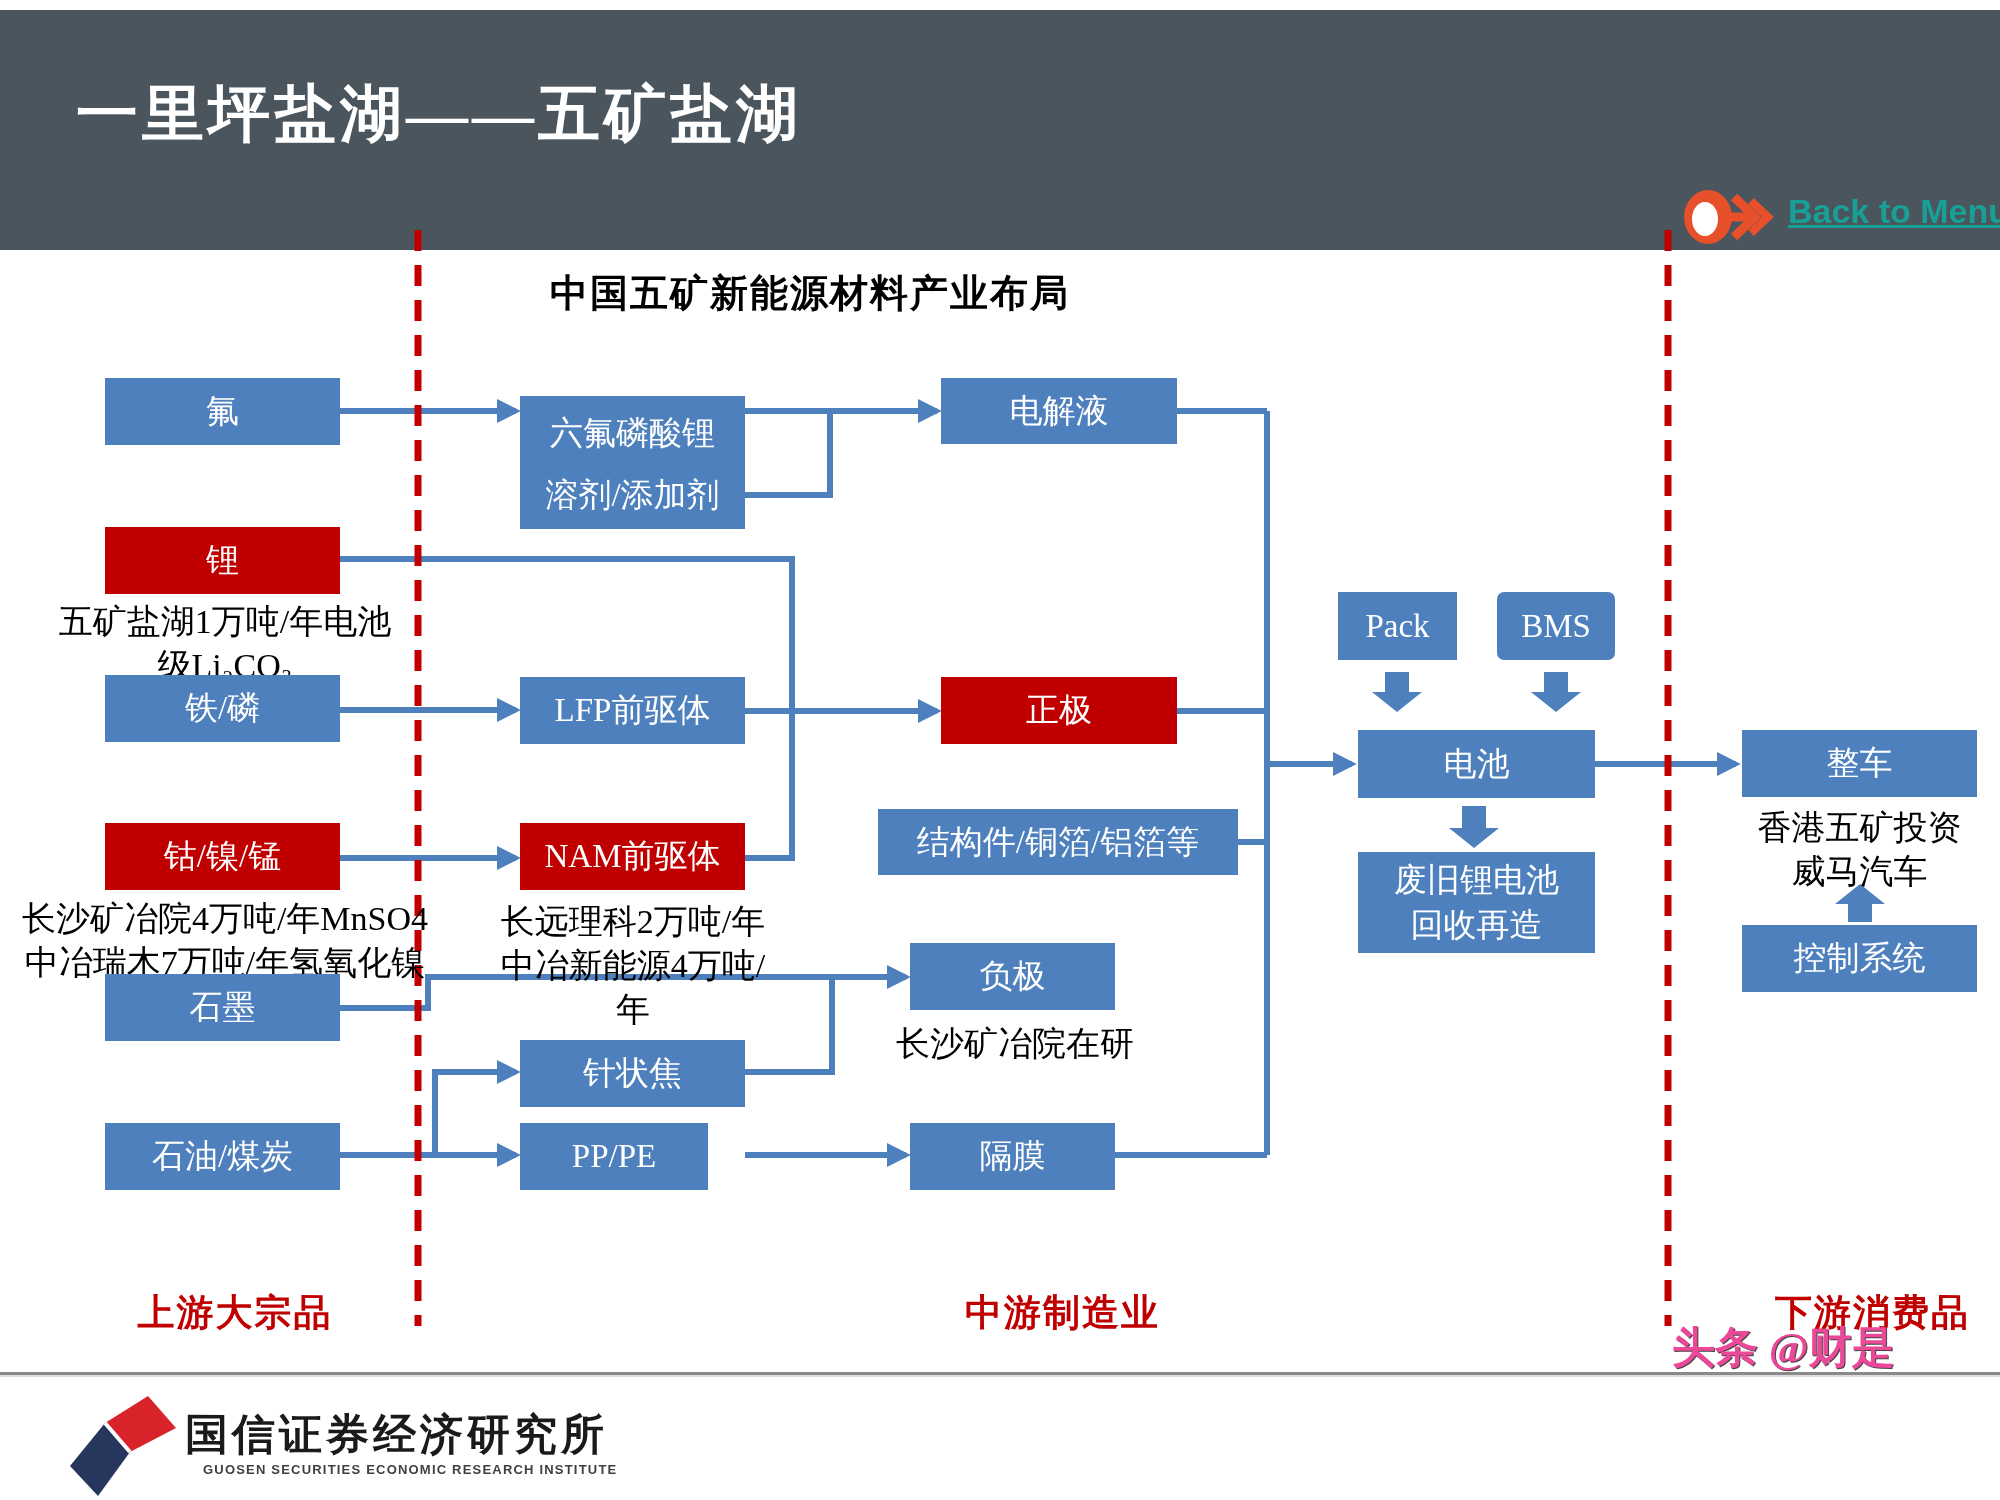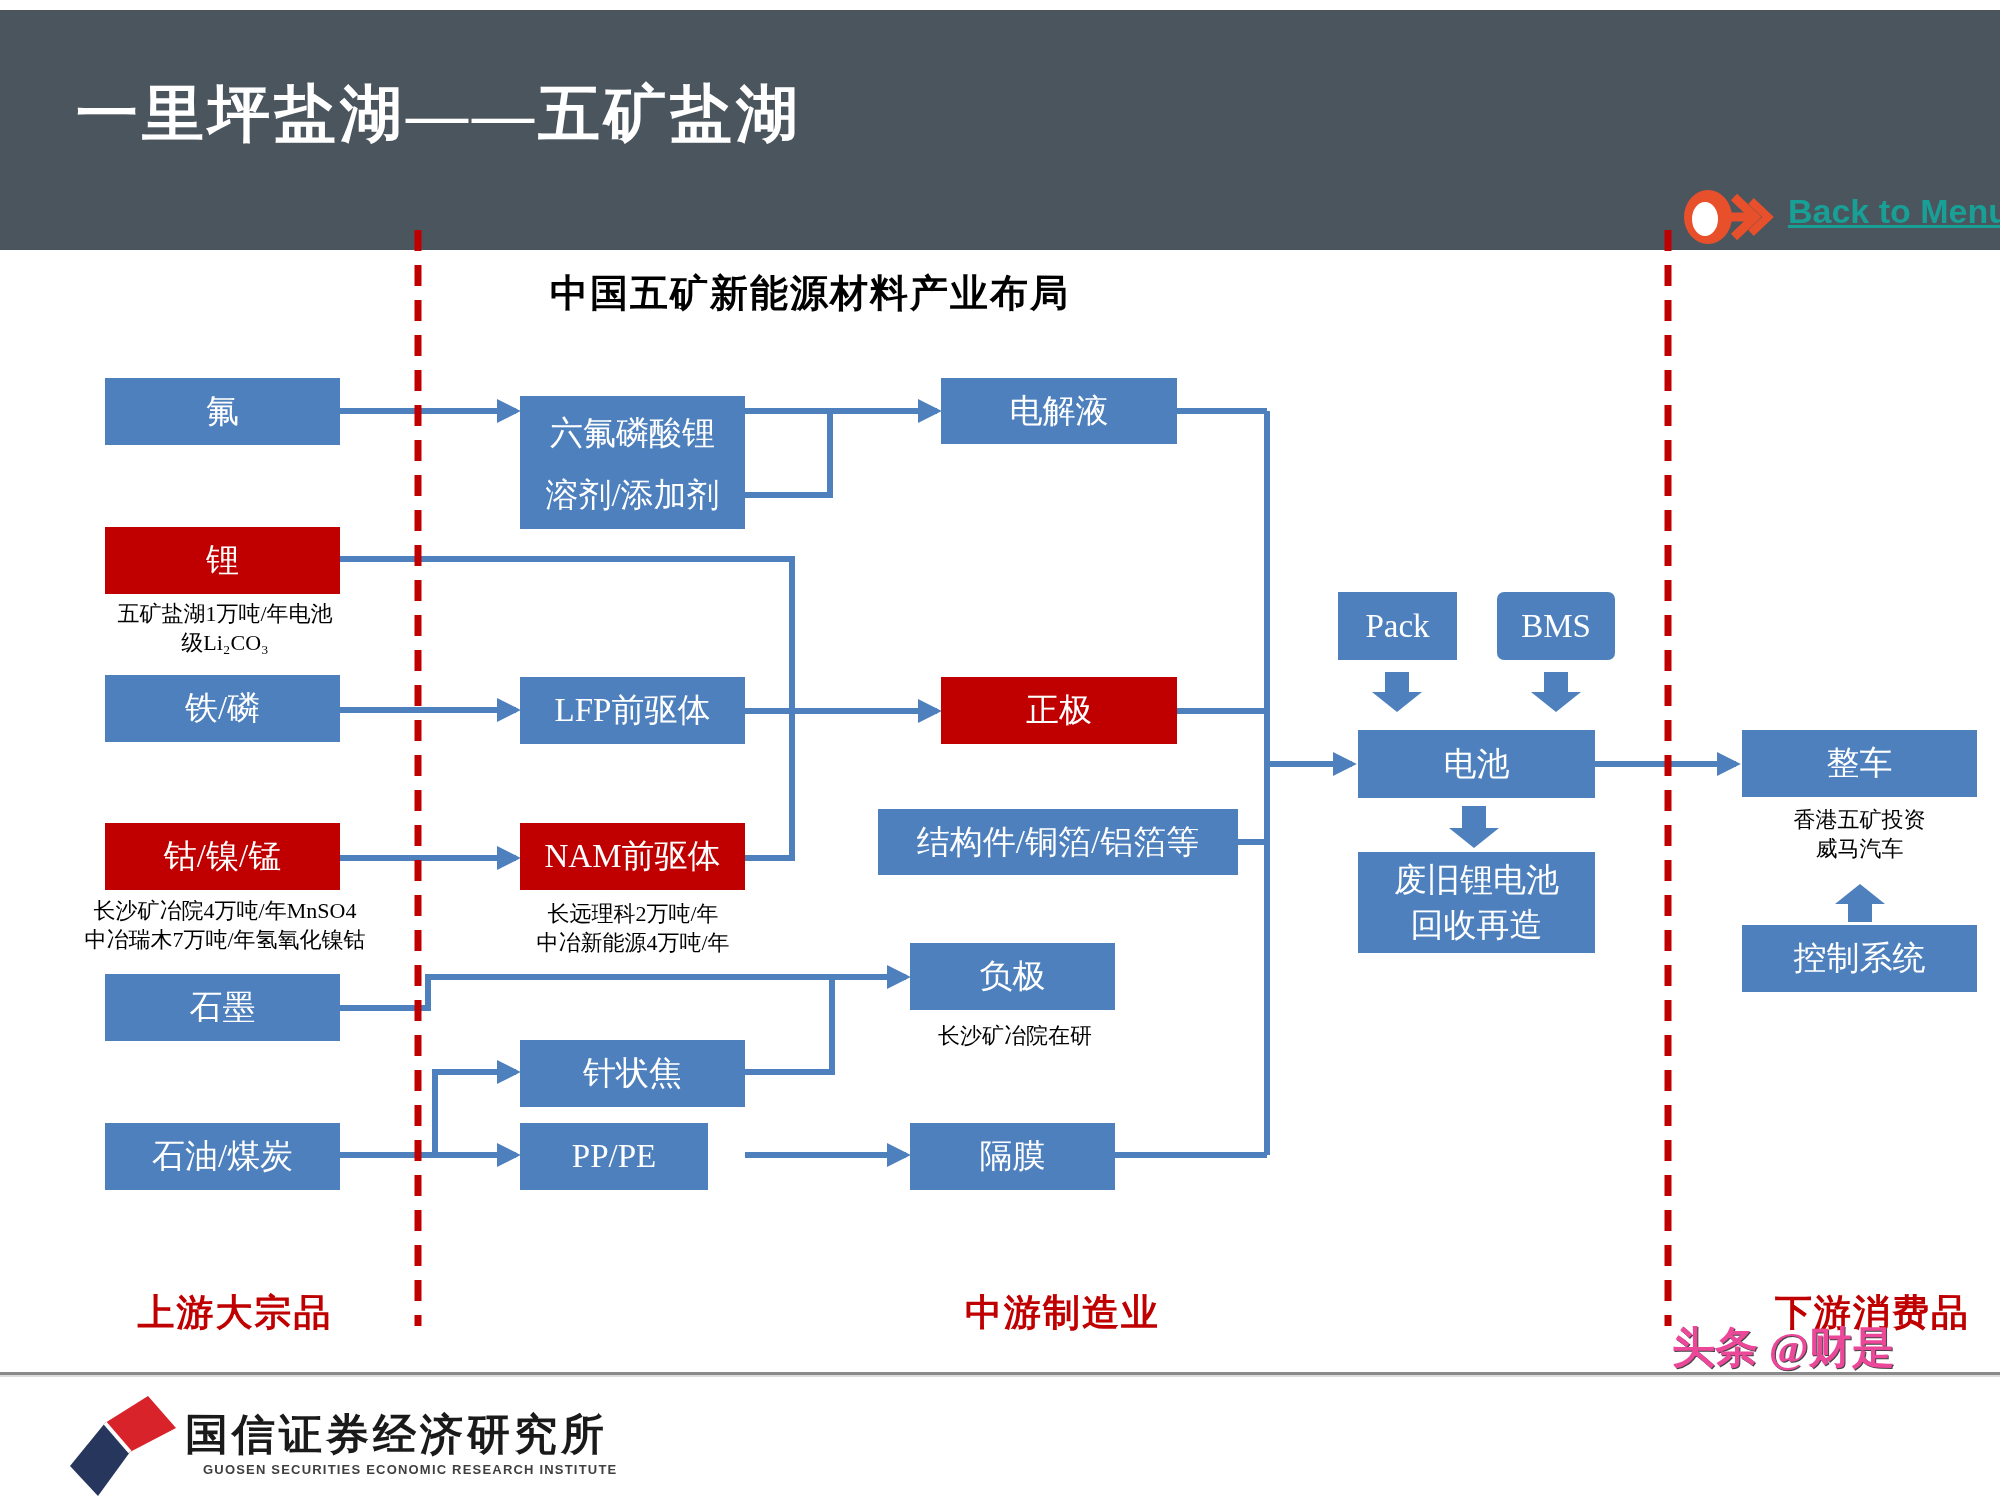--- a/index.html
+++ b/index.html
@@ -13,21 +13,21 @@
   .back-icon{position:absolute;left:0;top:0;width:96px;height:60px;}
   .back-text{position:absolute;left:106px;top:4px;font-size:34px;font-weight:bold;color:#18A096;
         text-decoration:underline;font-family:"Liberation Sans",sans-serif;white-space:nowrap;}
   
   .chart-title{position:absolute;left:500px;top:268px;width:570px;text-align:right;
         font-size:38px;font-weight:bold;color:#000000;letter-spacing:2px;}
   .box{position:absolute;display:flex;flex-direction:column;align-items:center;justify-content:center;
         color:#ffffff;font-size:33px;text-align:center;line-height:1.35;}
   .box.blue{background:#4E80BD;}
   .box.red{background:#C00000;}
-  .note{position:absolute;color:#000;font-size:22px;text-align:center;line-height:1.3;font-family:Liberation Serif, serif;}
+  .note{position:absolute;color:#000;font-size:34px;text-align:center;line-height:1.3;font-family:Liberation Serif, serif;}
   .section-label{position:absolute;font-size:37px;font-weight:bold;color:#C00000;text-align:center;
         letter-spacing:2px;}
   .connector-layer{position:absolute;left:0;top:0;width:2000px;height:1500px;}
   
   .footer-rule{position:absolute;left:0;top:1372px;width:2000px;height:3px;background:#8a8a8a;}
   .footer-rule2{position:absolute;left:0;top:1375px;width:2000px;height:2px;background:#dcdcdc;}
   .logo{position:absolute;left:62px;top:1390px;width:430px;height:110px;}
   .logo-mark{position:absolute;left:0;top:0;width:125px;height:110px;}
   .logo-cn{position:absolute;left:123px;top:16px;font-size:43px;font-weight:bold;color:#1a1a1a;
         letter-spacing:4px;white-space:nowrap;text-align:right;}

